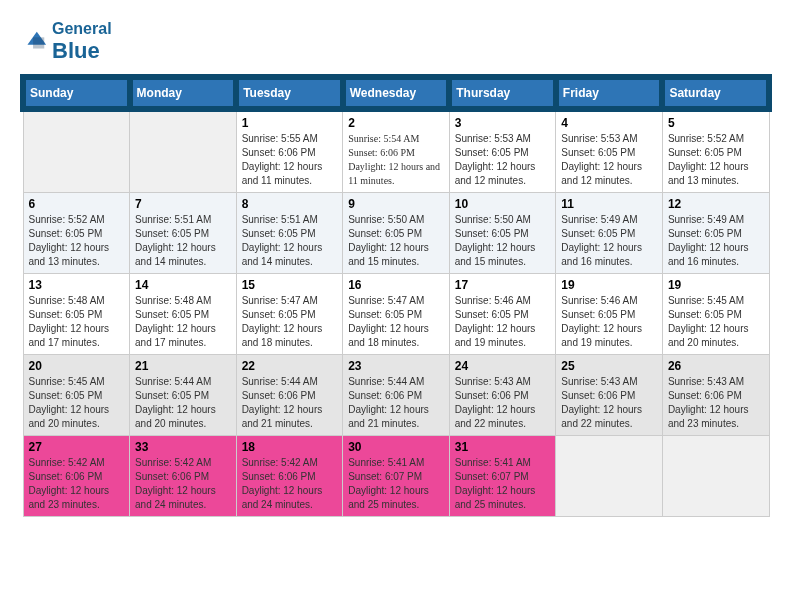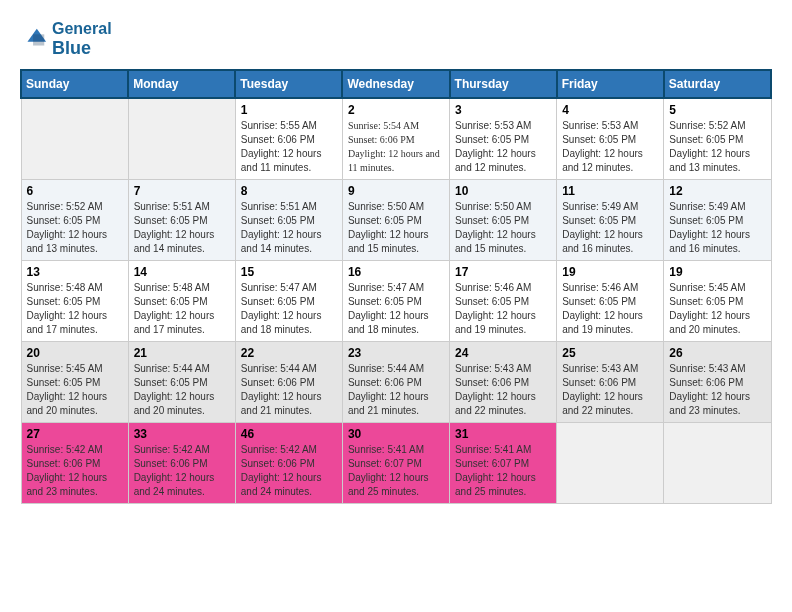--- a/index.html
+++ b/index.html
@@ -25,21 +25,21 @@
       font-size: 16px;
       font-weight: bold;
       color: #333;
       line-height: 1.1;
     }
     .logo-text span {
       color: #1a6496;
     }
     .logo-blue {
       color: #1a6496;
-      font-size: 18px;
+      font-size: 22px;
       font-weight: bold;
     }
     .logo-icon {
       width: 28px;
       height: 28px;
     }
     .title-area {
       text-align: right;
     }
     .month-title {
@@ -56,21 +56,21 @@
       border-collapse: collapse;
       font-size: 11px;
     }
     .calendar thead tr th {
       background-color: #2e75b6;
       color: white;
       padding: 6px 4px;
       text-align: left;
       font-size: 12px;
       font-weight: bold;
-      border: 2px solid #0c4a6e;
+      border: 6px solid #0c4a6e;
     }
     .calendar tbody tr td {
       vertical-align: top;
       padding: 4px 5px;
       border: 1px solid #ccc;
       width: calc(100% / 7);
       min-height: 70px;
       height: 80px;
     }
     .calendar tbody tr {
@@ -302,21 +302,21 @@
 Sunset: 6:06 PM
 Daylight: 12 hours and 23 minutes.</div>
         </td>
         <td>
           <span class="day-number">33</span>
           <div class="day-info" style="white-space: pre-line;">Sunrise: 5:42 AM
 Sunset: 6:06 PM
 Daylight: 12 hours and 24 minutes.</div>
         </td>
         <td>
-          <span class="day-number">46</span>
+          <span class="day-number">18</span>
           <div class="day-info" style="white-space: pre-line;">Sunrise: 5:42 AM
 Sunset: 6:06 PM
 Daylight: 12 hours and 24 minutes.</div>
         </td>
         <td>
           <span class="day-number">30</span>
           <div class="day-info" style="white-space: pre-line;">Sunrise: 5:41 AM
 Sunset: 6:07 PM
 Daylight: 12 hours and 25 minutes.</div>
         </td>

